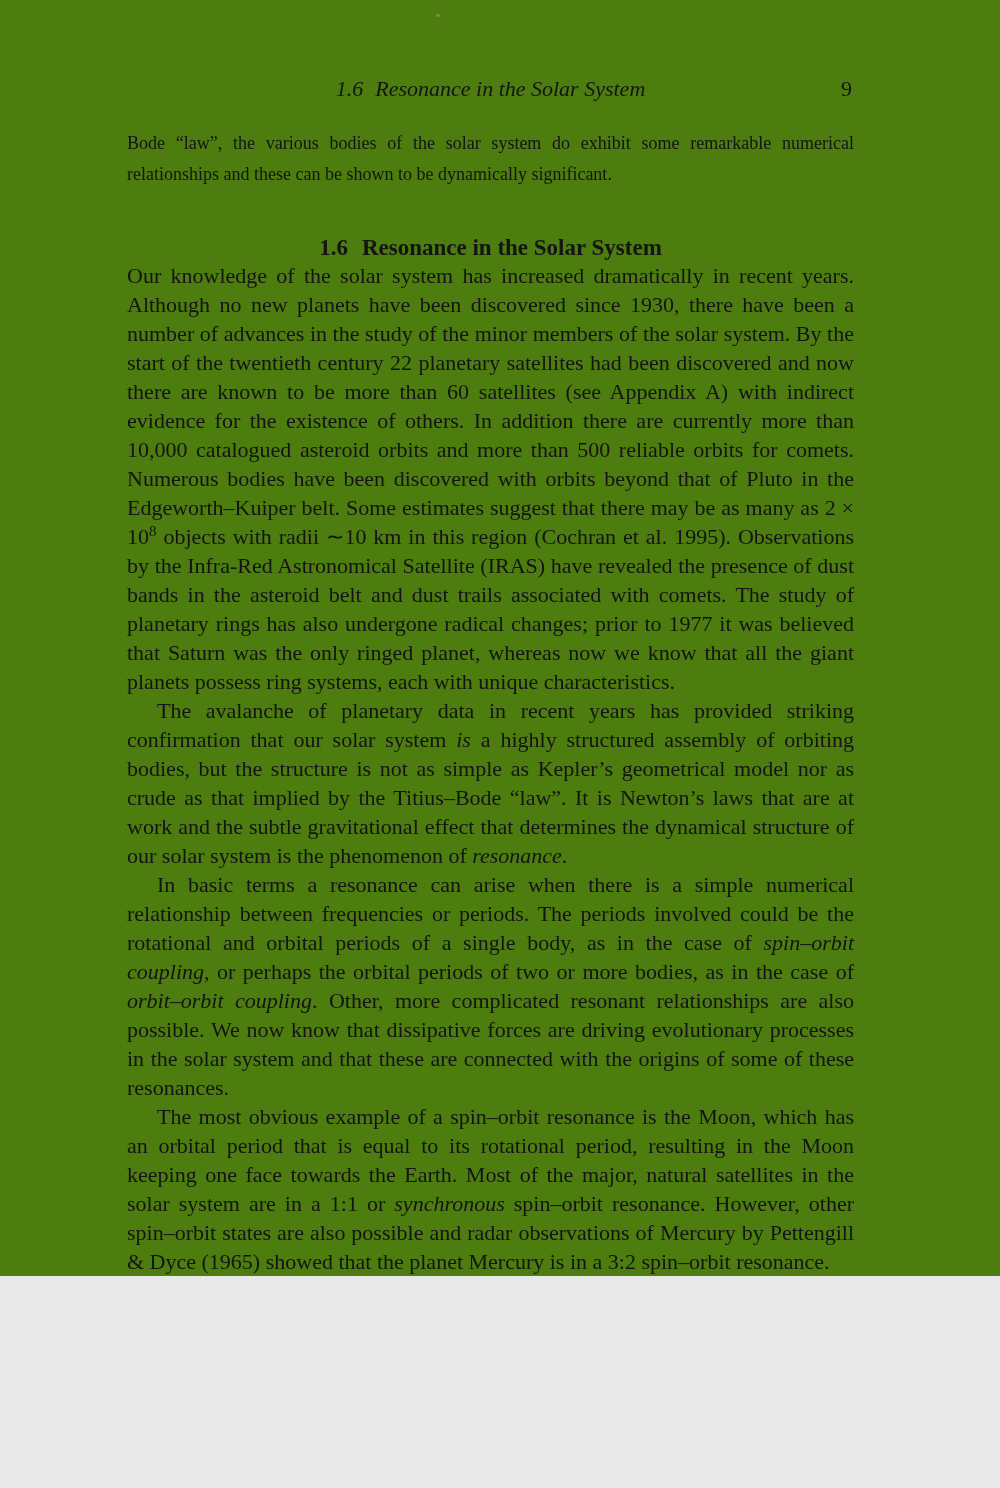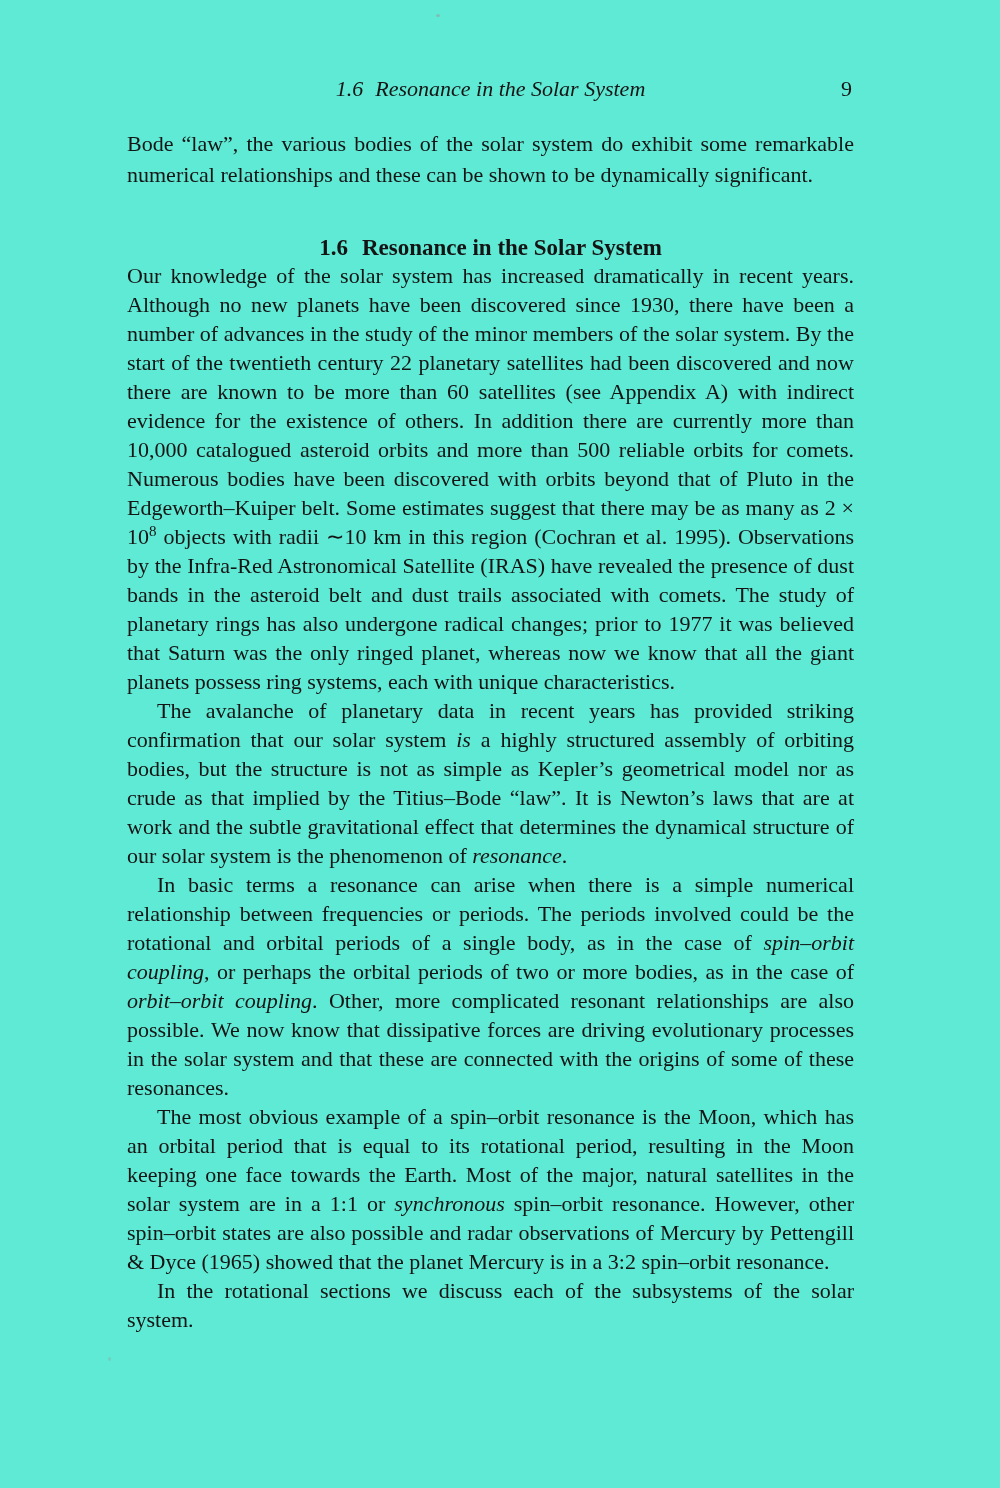--- a/index.html
+++ b/index.html
@@ -3,23 +3,23 @@
 <meta charset="utf-8">
 <style>
   html, body {
     margin: 0;
     padding: 0;
     background: #e9e9e9;
   }
   .page {
     position: relative;
     width: 1000px;
-    height: 1488px;
+    height: 1276px;
     margin: 0 auto;
-    background: #5eead4;
+    background: #4d7c0f;
     color: #141414;
     font-family: "Liberation Serif", serif;
     overflow: hidden;
   }
   .column {
     position: absolute;
     left: 127px;
     top: 76px;
     width: 727px;
   }
@@ -38,21 +38,21 @@
   .page-number {
     position: absolute;
     right: 2px;
     top: 0;
     font-style: normal;
     font-size: 22px;
     line-height: 26px;
   }
   .intro-para {
     margin: 26px 0 0 0;
-    font-size: 22px;
+    font-size: 18px;
     line-height: 31px;
     text-align: justify;
   }
   .section-heading {
     margin: 44px 0 0 0;
     font-size: 23px;
     font-weight: bold;
     line-height: 27px;
     text-align: center;
     white-space: nowrap;

